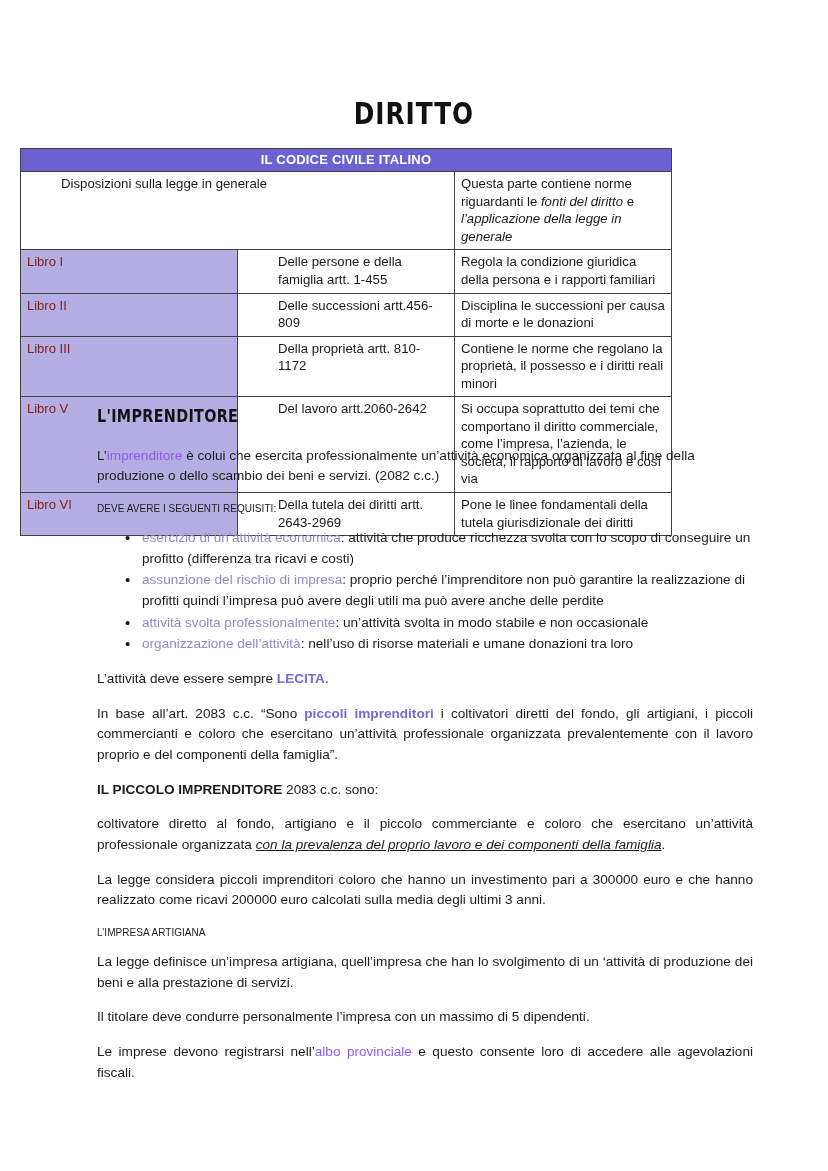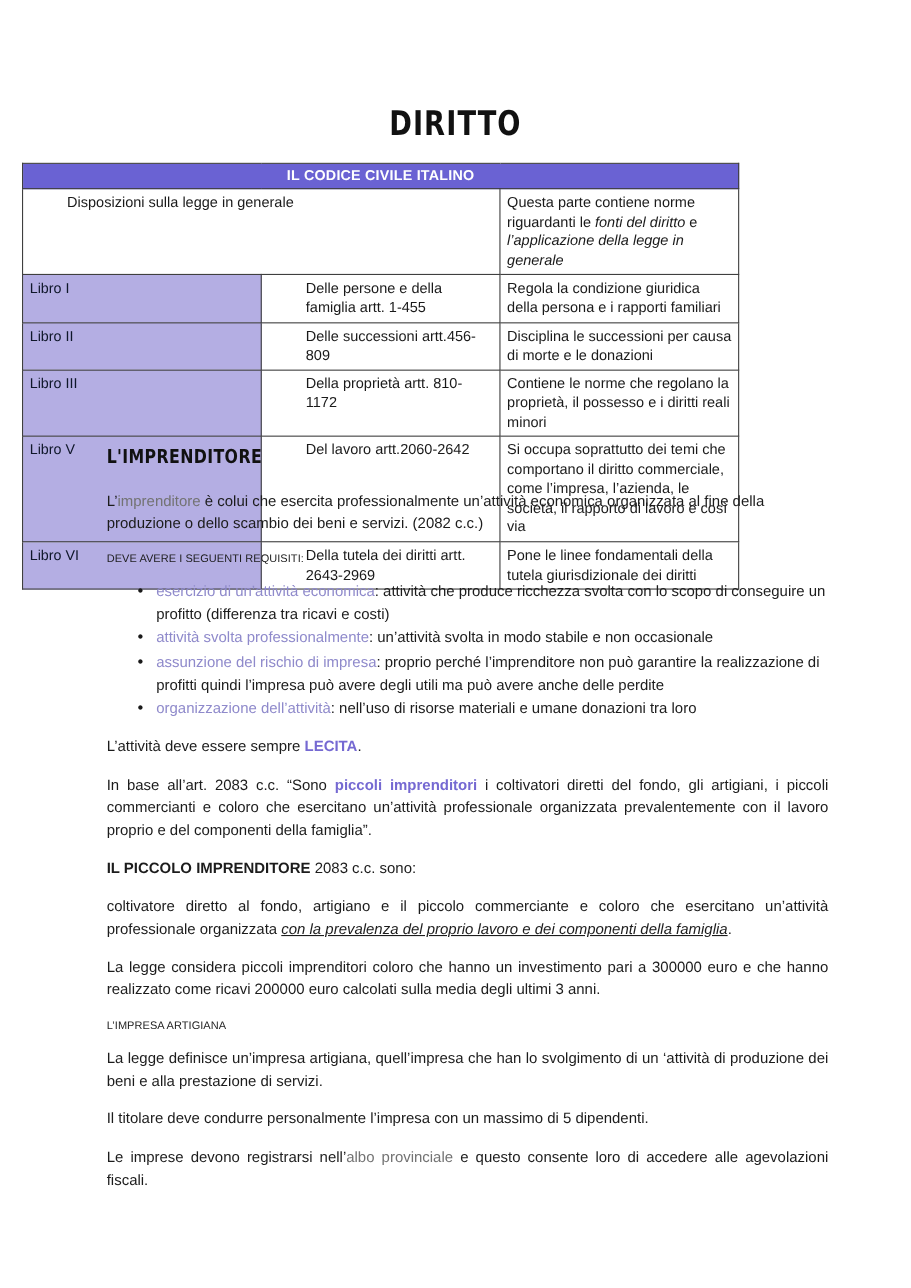--- a/index.html
+++ b/index.html
@@ -70,21 +70,21 @@
     font-size: 13px;
     letter-spacing: 0.2px;
     padding-top: 2px;
     padding-bottom: 3px;
     border-color: #3f3f3f;
   }
   .book-cell {
     background: #b4aee3;
     font-weight: bold;
     font-size: 13px;
-    color: #0f172a;
+    color: #7f1d1d;
   }
   .cell-tall-1 { height: 36px; }
   .cell-tall-2 { height: 36px; }
   .cell-tall-3 { height: 54px; }
   em.it { font-style: italic; }
 
   
   .content {
     position: absolute;
     left: 97px;
@@ -113,21 +113,21 @@
   }
   p.para {
     margin: 0 0 14px 0;
     text-align: left;
   }
   p.just {
     margin: 0 0 14px 0;
     text-align: justify;
     text-justify: inter-word;
   }
-  .accent      { color: #737373; }
+  .accent      { color: #8b5cf6; }
   .accent-soft { color: #8f8acb; }
   .accent-b    { color: #7569d2; font-weight: bold; }
   .u-it        { font-style: italic; text-decoration: underline; }
 
   ul.req-list {
     list-style: none;
     margin: 0 0 14px 0;
     padding: 0;
   }
   ul.req-list > li {
@@ -194,22 +194,22 @@
   <div class="content">
 
     <div class="h-display">L'IMPRENDITORE</div>
 
     <p class="para"><span>L’</span><span class="accent">imprenditore</span><span> è colui che esercita professionalmente un’attività economica organizzata al fine della produzione o dello scambio dei beni e servizi. (2082 c.c.)</span></p>
 
     <div class="h-bold">DEVE AVERE I SEGUENTI REQUISITI:</div>
 
     <ul class="req-list">
       <li><span class="accent-soft">esercizio di un’attività economica</span><span>: attività che produce ricchezza svolta con lo scopo di conseguire un profitto (differenza tra ricavi e costi)</span></li>
+      <li><span class="accent-soft">assunzione del rischio di impresa</span><span>: proprio perché l’imprenditore non può garantire la realizzazione di profitti quindi l’impresa può avere degli utili ma può avere anche delle perdite</span></li>
       <li><span class="accent-soft">attività svolta professionalmente</span><span>: un’attività svolta in modo stabile e non occasionale</span></li>
-      <li><span class="accent-soft">assunzione del rischio di impresa</span><span>: proprio perché l’imprenditore non può garantire la realizzazione di profitti quindi l’impresa può avere degli utili ma può avere anche delle perdite</span></li>
       <li><span class="accent-soft">organizzazione dell’attività</span><span>: nell’uso di risorse materiali e umane donazioni tra loro</span></li>
     </ul>
 
     <p class="para gap-after-list"><span>L’attività deve essere sempre </span><span class="accent-b">LECITA</span><span>.</span></p>
 
     <p class="just"><span>In base all’art. 2083 c.c. “Sono </span><span class="accent-b">piccoli imprenditori</span><span> i coltivatori diretti del fondo, gli artigiani, i piccoli commercianti e coloro che esercitano un’attività professionale organizzata prevalentemente con il lavoro proprio e del componenti della famiglia”.</span></p>
 
     <p class="para"><strong>IL PICCOLO IMPRENDITORE</strong><span> 2083 c.c. sono:</span></p>
 
     <p class="just"><span>coltivatore diretto al fondo, artigiano e il piccolo commerciante e coloro che esercitano un’attività professionale organizzata </span><span class="u-it">con la prevalenza del proprio lavoro e dei componenti della famiglia</span><span>.</span></p>

